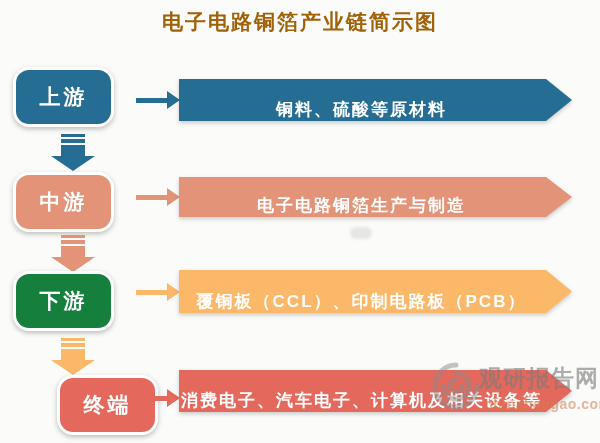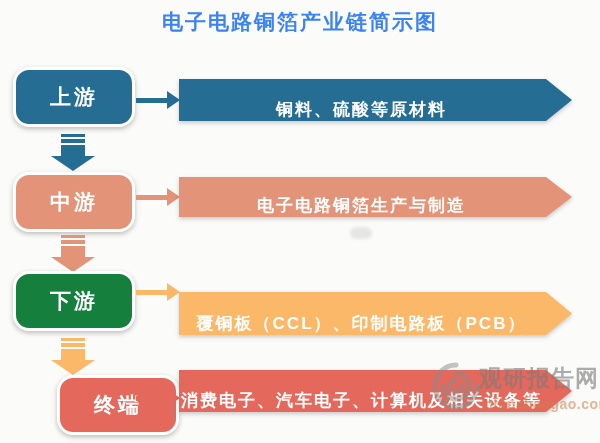--- a/index.html
+++ b/index.html
@@ -3,27 +3,27 @@
 <meta charset="utf-8">
 <style>
   html,body{margin:0;padding:0;}
   body{font-family:"Liberation Sans","DejaVu Sans",sans-serif;}
   .stage{
     position:relative;width:600px;height:443px;overflow:hidden;
     background:#fbfbf9;
   }
   .title{
     position:absolute;top:8px;left:0;width:600px;margin:0;
-    text-align:center;font-size:21px;font-weight:700;color:#3b82f6;
+    text-align:center;font-size:21px;font-weight:700;color:#a16207;
     font-family:"Liberation Serif","DejaVu Serif",serif;
     letter-spacing:2px;
   }
   
   .label-box{
-    position:absolute;left:13px;width:122px;height:60px;
+    position:absolute;left:13px;width:101px;height:60px;
     box-sizing:border-box;border:3px solid #ffffff;border-radius:16px;
     box-shadow:0 2px 5px rgba(110,110,110,.45);
     display:flex;align-items:center;justify-content:center;
     color:#ffffff;font-size:21px;font-weight:700;letter-spacing:3px;
   }
   .box0{top:67px}.box1{top:172px}.box2{top:271px}.box3{top:375px}
   
   .h-arrow{position:absolute;left:136px;width:44px;height:18px;}
   .har0{top:91px}.har1{top:188px}.har2{top:283px}.har3{top:389px}
   .h-shaft{position:absolute;left:0;top:6.5px;width:32px;height:5px;}
@@ -113,21 +113,21 @@
   </div>
 
   <div class="label-box box2" style="background-color: #15803d;">
     <span>下游</span>
   </div>
   <div class="h-arrow har2">
     <div class="h-shaft paint-bg" style="background-color: rgb(251, 184, 105);"></div>
       <div class="h-head paint-right" style="border-left-color: rgb(251, 184, 105);"></div>
   </div>
   <div class="banner-wrap bw2">
-    <div class="banner paint-bg" style="background-color: rgb(251, 184, 105); margin-top: 22px;">
+    <div class="banner paint-bg" style="background-color: rgb(251, 184, 105);">
       <span>覆铜板（CCL）、印制电路板（PCB）</span>
     </div>
   </div>
   <div class="d-arrow dar2">
     <div class="d-bar1 paint-bg" style="background-color: rgb(251, 184, 105);"></div>
       <div class="d-bar2 paint-bg" style="background-color: rgb(251, 184, 105);"></div>
     <div class="d-shaft paint-bg" style="background-color: rgb(251, 184, 105);"></div>
       <div class="d-head paint-down" style="border-top-color: rgb(251, 184, 105);"></div>
   </div>
 

